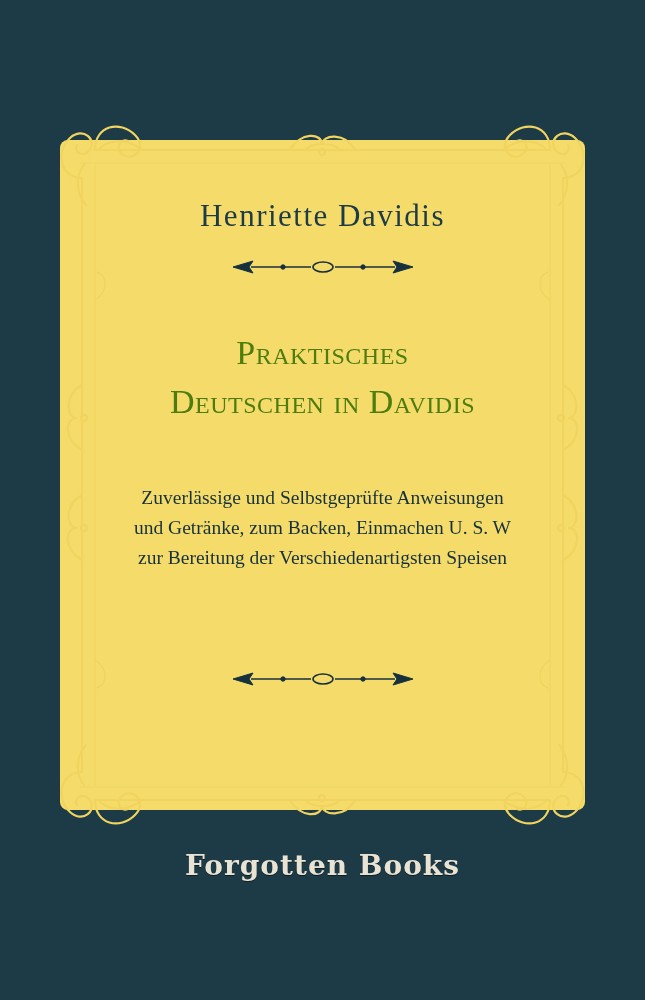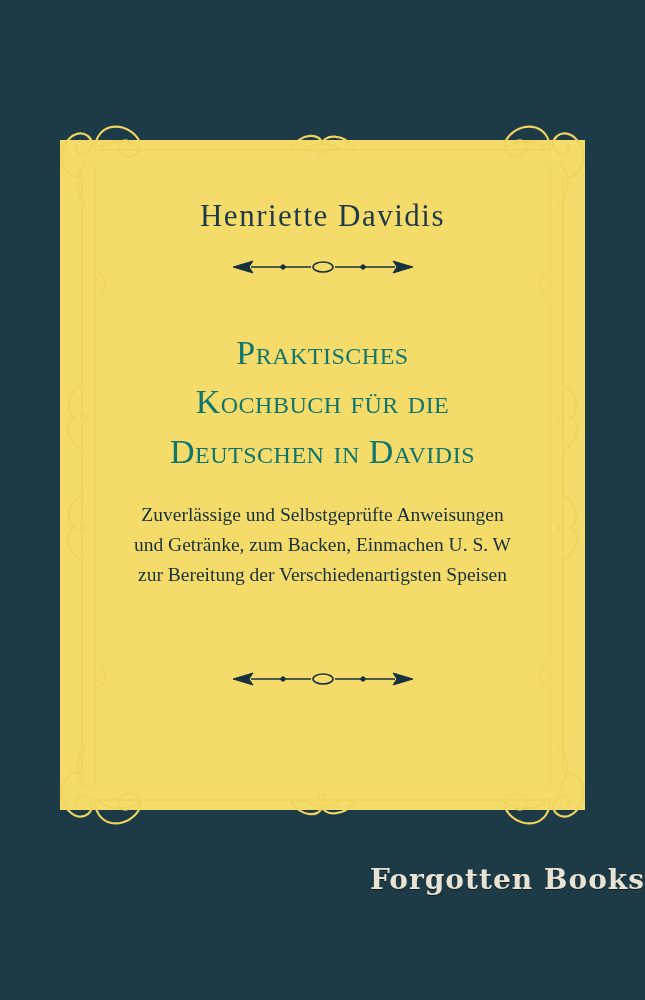--- a/index.html
+++ b/index.html
@@ -24,20 +24,21 @@
 
   
   .panel {
     position: absolute;
     left: 60px;
     top: 140px;
     width: 525px;
     height: 670px;
     background: #f5dc6a;
     box-sizing: border-box;
+    border-radius: 8px;
   }
 
   
   .ornament-layer {
     position: absolute;
     left: 0;
     top: 0;
     width: 645px;
     height: 1000px;
     pointer-events: none;
@@ -64,53 +65,53 @@
   }
 
   .divider-top {
     margin: 22px auto 0 auto;
     width: 200px;
     height: 22px;
   }
 
   .title {
     margin-top: 50px;
-    color: #0f766e;
+    color: #4d7c0f;
   }
   .title-line {
     font-size: 34px;
     line-height: 1.45;
     letter-spacing: 0.5px;
     font-variant: small-caps;
     white-space: nowrap;
   }
 
   .subtitle {
-    margin-top: 24px;
+    margin-top: 56px;
     color: #16313d;
     font-size: 19.5px;
     line-height: 1.55;
   }
   .subtitle div { white-space: nowrap; }
 
   .divider-bottom {
     position: absolute;
     left: 50%;
     transform: translateX(-50%);
     bottom: 120px;
     width: 200px;
     height: 22px;
   }
 
   .publisher {
     position: absolute;
     left: 0;
     right: 0;
-    bottom: 104px;
-    text-align: right;
+    bottom: 118px;
+    text-align: center;
     color: #e9e3d4;
     font-size: 28px;
     letter-spacing: 1px;
     font-family: "DejaVu Serif", serif;
     font-weight: bold;
     text-shadow: 0 1px 0 rgba(0,0,0,0.5);
   }
 </style>
 </head>
 <body>
@@ -131,21 +132,20 @@
             <polygon points="10,11 30,5 26,11 30,17"></polygon>
             <polygon points="190,11 170,5 174,11 170,17"></polygon>
             <circle cx="60" cy="11" r="2.2"></circle>
             <circle cx="140" cy="11" r="2.2"></circle>
           </g>
         </svg>
       </div>
 
       <div class="title">
         <div class="title-line">Praktisches</div>
-        <div class="title-line">Kochbuch für die</div>
         <div class="title-line">Deutschen in Davidis</div>
       </div>
 
       <div class="subtitle">
         <div>Zuverlässige und Selbstgeprüfte Anweisungen</div>
         <div>und Getränke, zum Backen, Einmachen U. S. W</div>
         <div>zur Bereitung der Verschiedenartigsten Speisen</div>
       </div>
 
       <div class="divider-bottom">

